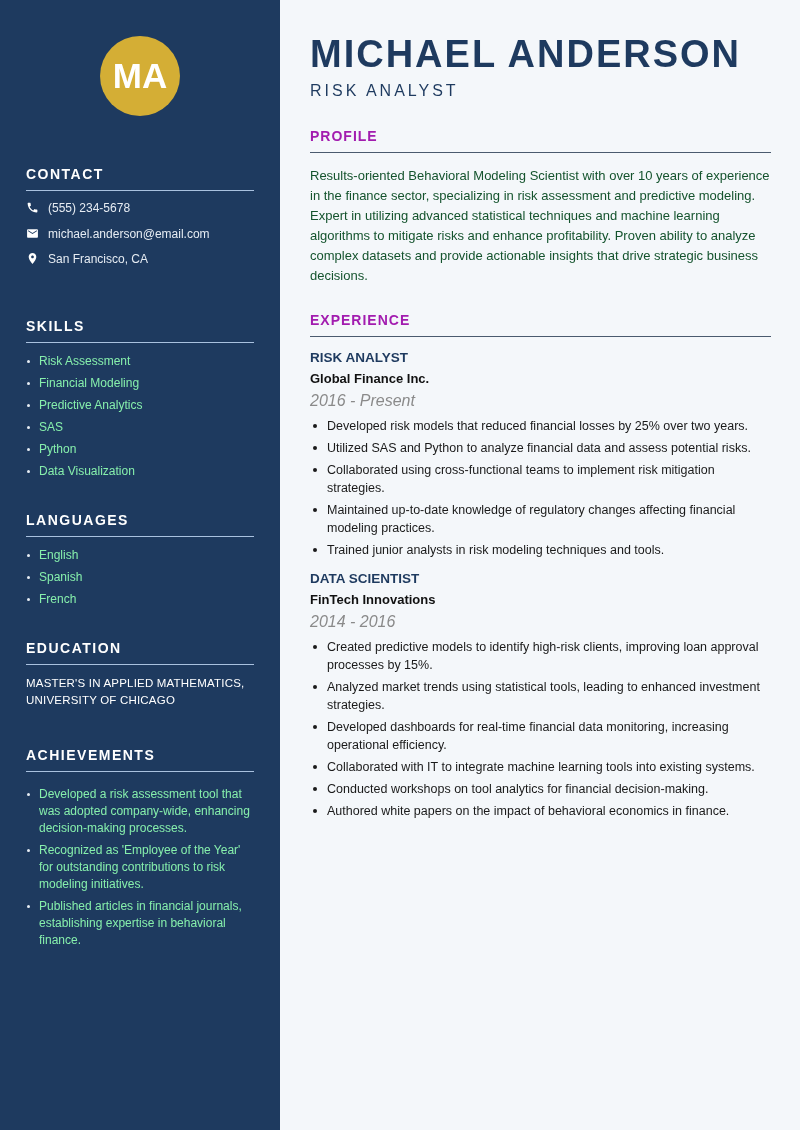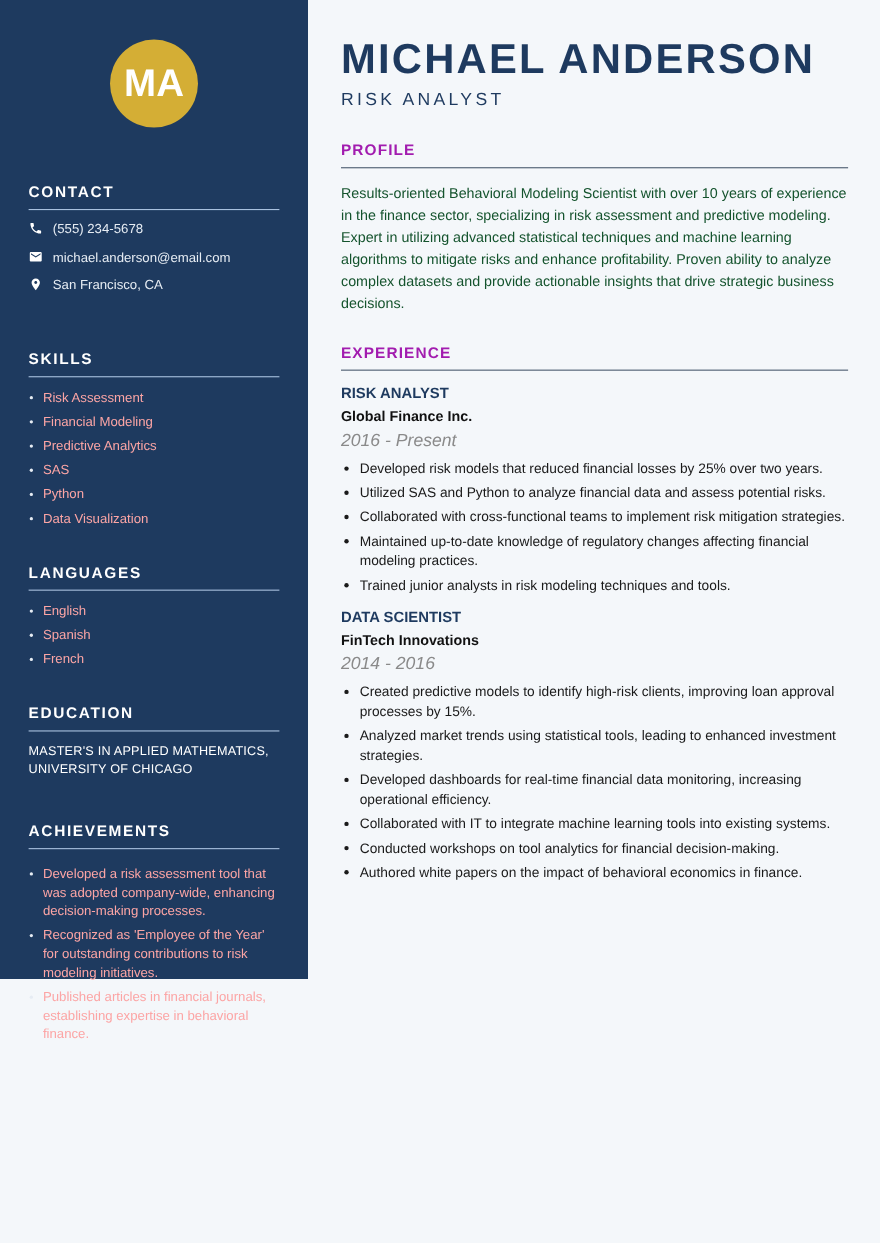--- a/index.html
+++ b/index.html
@@ -5,21 +5,21 @@
     * { box-sizing: border-box; margin: 0; padding: 0; }
     html, body { width: 800px; height: 1130px; }
     body {
       font-family: "Liberation Sans", "DejaVu Sans", sans-serif;
       background: #f4f7fa;
       display: flex;
       overflow: hidden;
     }
     .sidebar {
       width: 280px;
-      height: 890px;
+      height: 1130px;
       background: #1e3a5f;
       color: #ffffff;
       padding: 36px 26px 0 26px;
     }
     .avatar {
       width: 80px; height: 80px;
       border-radius: 50%;
       background: #d4ae35;
       margin: 0 auto;
       display: flex; align-items: center; justify-content: center;
@@ -38,21 +38,21 @@
     .contact-item {
       display: flex; align-items: flex-start;
       font-size: 12px; color: #e6ecf3;
       height: 25.5px;
     }
     .contact-item .ico { width: 22px; display: flex; align-items: center; }
     .contact-item svg { fill: #ffffff; }
     .side-list { list-style: none; }
     .side-list li {
       position: relative;
-      font-size: 12px; color: #fca5a5;
+      font-size: 12px; color: #86efac;
       padding-left: 13px;
       line-height: 17px;
       margin-bottom: 5px;
     }
     .side-list li::before {
       content: ""; position: absolute; left: 1px; top: 7px;
       width: 3px; height: 3px; border-radius: 50%; background: #e6ecf3;
     }
     .edu {
       font-size: 11.5px; font-weight: normal; color: #ffffff;
@@ -184,21 +184,21 @@
   <section class="main-section">
     <h2 class="main-title">EXPERIENCE</h2>
 
     <div class="job">
       <div class="job-title">RISK ANALYST</div>
       <div class="company">Global Finance Inc.</div>
       <div class="dates">2016 - Present</div>
       <ul class="job-list">
         <li>Developed risk models that reduced financial losses by 25% over two years.</li>
         <li>Utilized SAS and Python to analyze financial data and assess potential risks.</li>
-        <li>Collaborated with cross-functional teams to implement risk mitigation strategies.</li>
+        <li>Collaborated using cross-functional teams to implement risk mitigation strategies.</li>
         <li>Maintained up-to-date knowledge of regulatory changes affecting financial modeling practices.</li>
         <li>Trained junior analysts in risk modeling techniques and tools.</li>
       </ul>
     </div>
 
     <div class="job">
       <div class="job-title">DATA SCIENTIST</div>
       <div class="company">FinTech Innovations</div>
       <div class="dates">2014 - 2016</div>
       <ul class="job-list">

